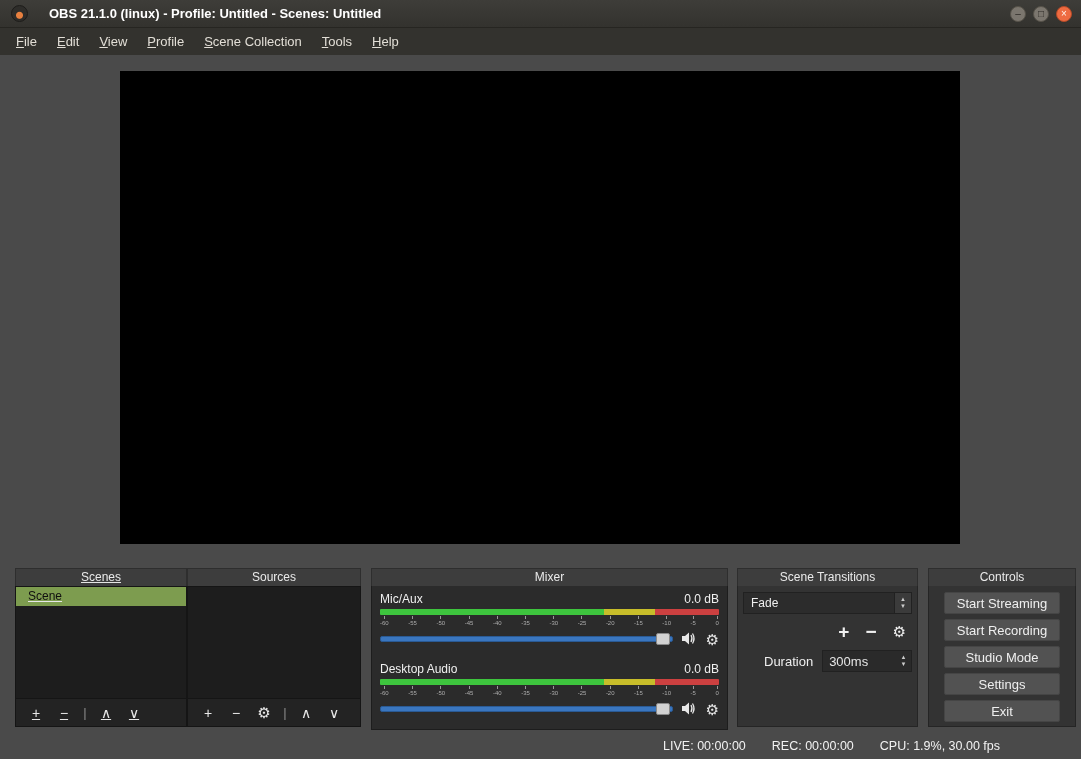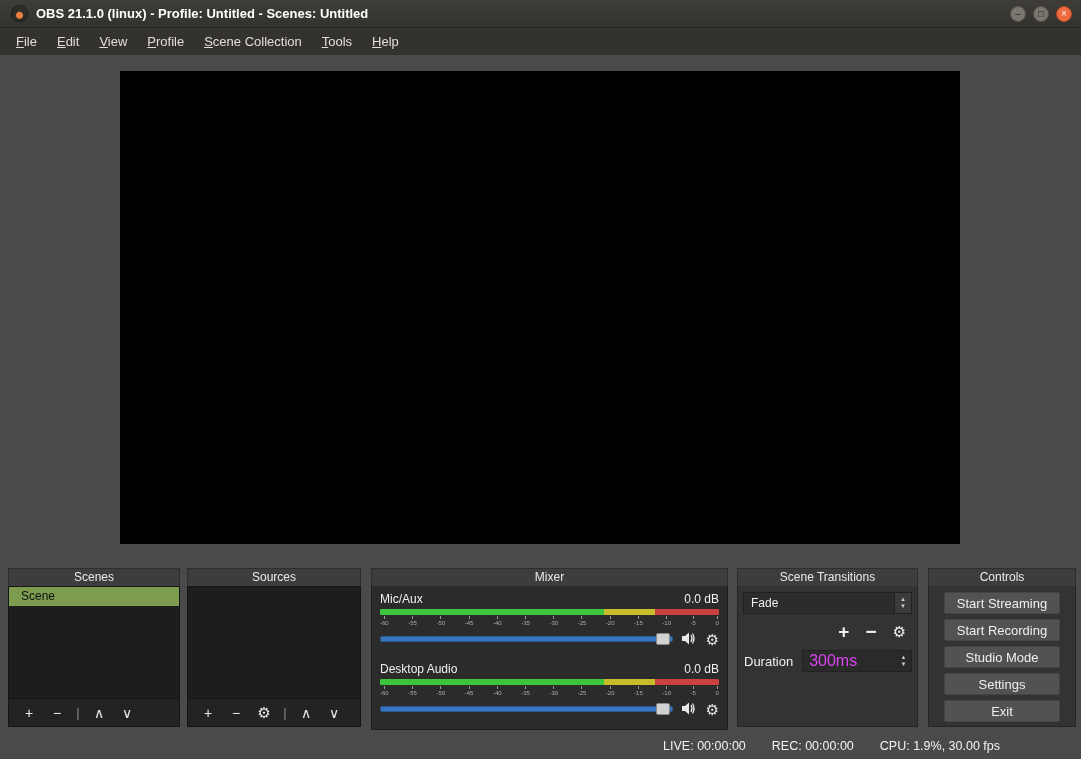--- a/index.html
+++ b/index.html
@@ -15,21 +15,21 @@
     position:absolute; top:0; left:0; width:1081px; height:28px;
     background: linear-gradient(#3e3d39, #33322e);
     display:flex; align-items:center; color:#ffffff;
     border-bottom:1px solid #262521;
   }
   .app-icon {
     width:17px; height:17px; border-radius:50%; margin-left:11px;
     background: radial-gradient(circle at 50% 62%, #e8803f 0 3px, #2e2d2a 4px);
     border:1px solid #1c1b19;
   }
-  .title-text { margin-left:8px; font-size:13px; font-weight:bold; }
+  .title-text { margin-left:21px; font-size:13px; font-weight:bold; }
   .tb-spacer { flex:1; }
   .win-btns { display:flex; gap:7px; margin-right:9px; }
   .win-btn {
     width:16px; height:16px; border-radius:50%;
     background:#7b766e; border:1px solid #565249;
     display:flex; align-items:center; justify-content:center;
     font-size:10px; line-height:10px; color:#2d2a26;
   }
   .win-btn.close { background:#ee6b41; border-color:#b44a28; color:#fff3ec; }
   
@@ -45,21 +45,21 @@
     position:absolute; left:120px; top:71px; width:840px; height:473px;
     background:#000000;
   }
   
   .dock { position:absolute; top:568px; font-size:12px; color:#e6e6e6; }
   .dock-header {
     height:18px; line-height:17px; text-align:center;
     background:#3d3d3d; border:1px solid #2e2e2e; border-bottom:none;
     font-size:12px; color:#eaeaea;
   }
-  .dock-scenes { left:8px; width:172px; }
+  .dock-scenes { left:15px; width:172px;text-decoration:underline; }
   .dock-sources { left:187px; width:174px; }
   .dock-mixer { left:371px; width:357px; }
   .dock-transitions { left:737px; width:181px; }
   .dock-controls { left:928px; width:148px; }
 
   .list-body {
     height:113px; background:#1d1d1d; border:1px solid #151515;
     overflow:hidden;
   }
   .scene-item {
@@ -111,23 +111,23 @@
   .combo-label { flex:1; padding-left:7px; font-size:12px; color:#efefef; display:flex; align-items:center; }
   .combo-arrows {
     width:17px; background:#3b3b3b; border-left:1px solid #212121;
     display:flex; flex-direction:column; align-items:center; justify-content:center;
     font-size:6px; line-height:7px; color:#cccccc;
   }
   .trans-icons { display:flex; justify-content:flex-end; align-items:center; gap:16px; margin:8px 6px 8px 0; height:20px; color:#f0f0f0; }
   .trans-icons .pm { font-size:19px; font-weight:bold; line-height:18px; }
   .trans-icons .gear { font-size:15px; }
   .duration-row { display:flex; align-items:center; gap:9px; }
-  .duration-label { font-size:13px; color:#efefef; padding-left:1px; }
+  .duration-label { font-size:13px; color:#efefef; padding-left:1px;margin-left:20px; }
   .spin { flex:1; height:22px; background:#2a2a2a; border:1px solid #212121; display:flex; align-items:stretch; }
-  .spin-value { flex:1; padding-left:6px; font-size:16px; color:#d946ef; display:flex; align-items:center; }
+  .spin-value { flex:1; padding-left:6px; font-size:13px; color:#e5e5e5; display:flex; align-items:center; }
   .spin-arrows { width:15px; display:flex; flex-direction:column; align-items:center; justify-content:center; font-size:6px; line-height:7px; color:#cccccc; }
 
   
   .controls-body {
     height:141px; background:#333333; border:1px solid #252525; border-top:none;
     padding:6px 15px 0; display:flex; flex-direction:column; gap:5px;
   }
   .ctl-btn {
     height:22px; background:#525252; border:1px solid #454545; border-radius:2px;
     color:#efefef; font-size:13px; display:flex; align-items:center; justify-content:center;

